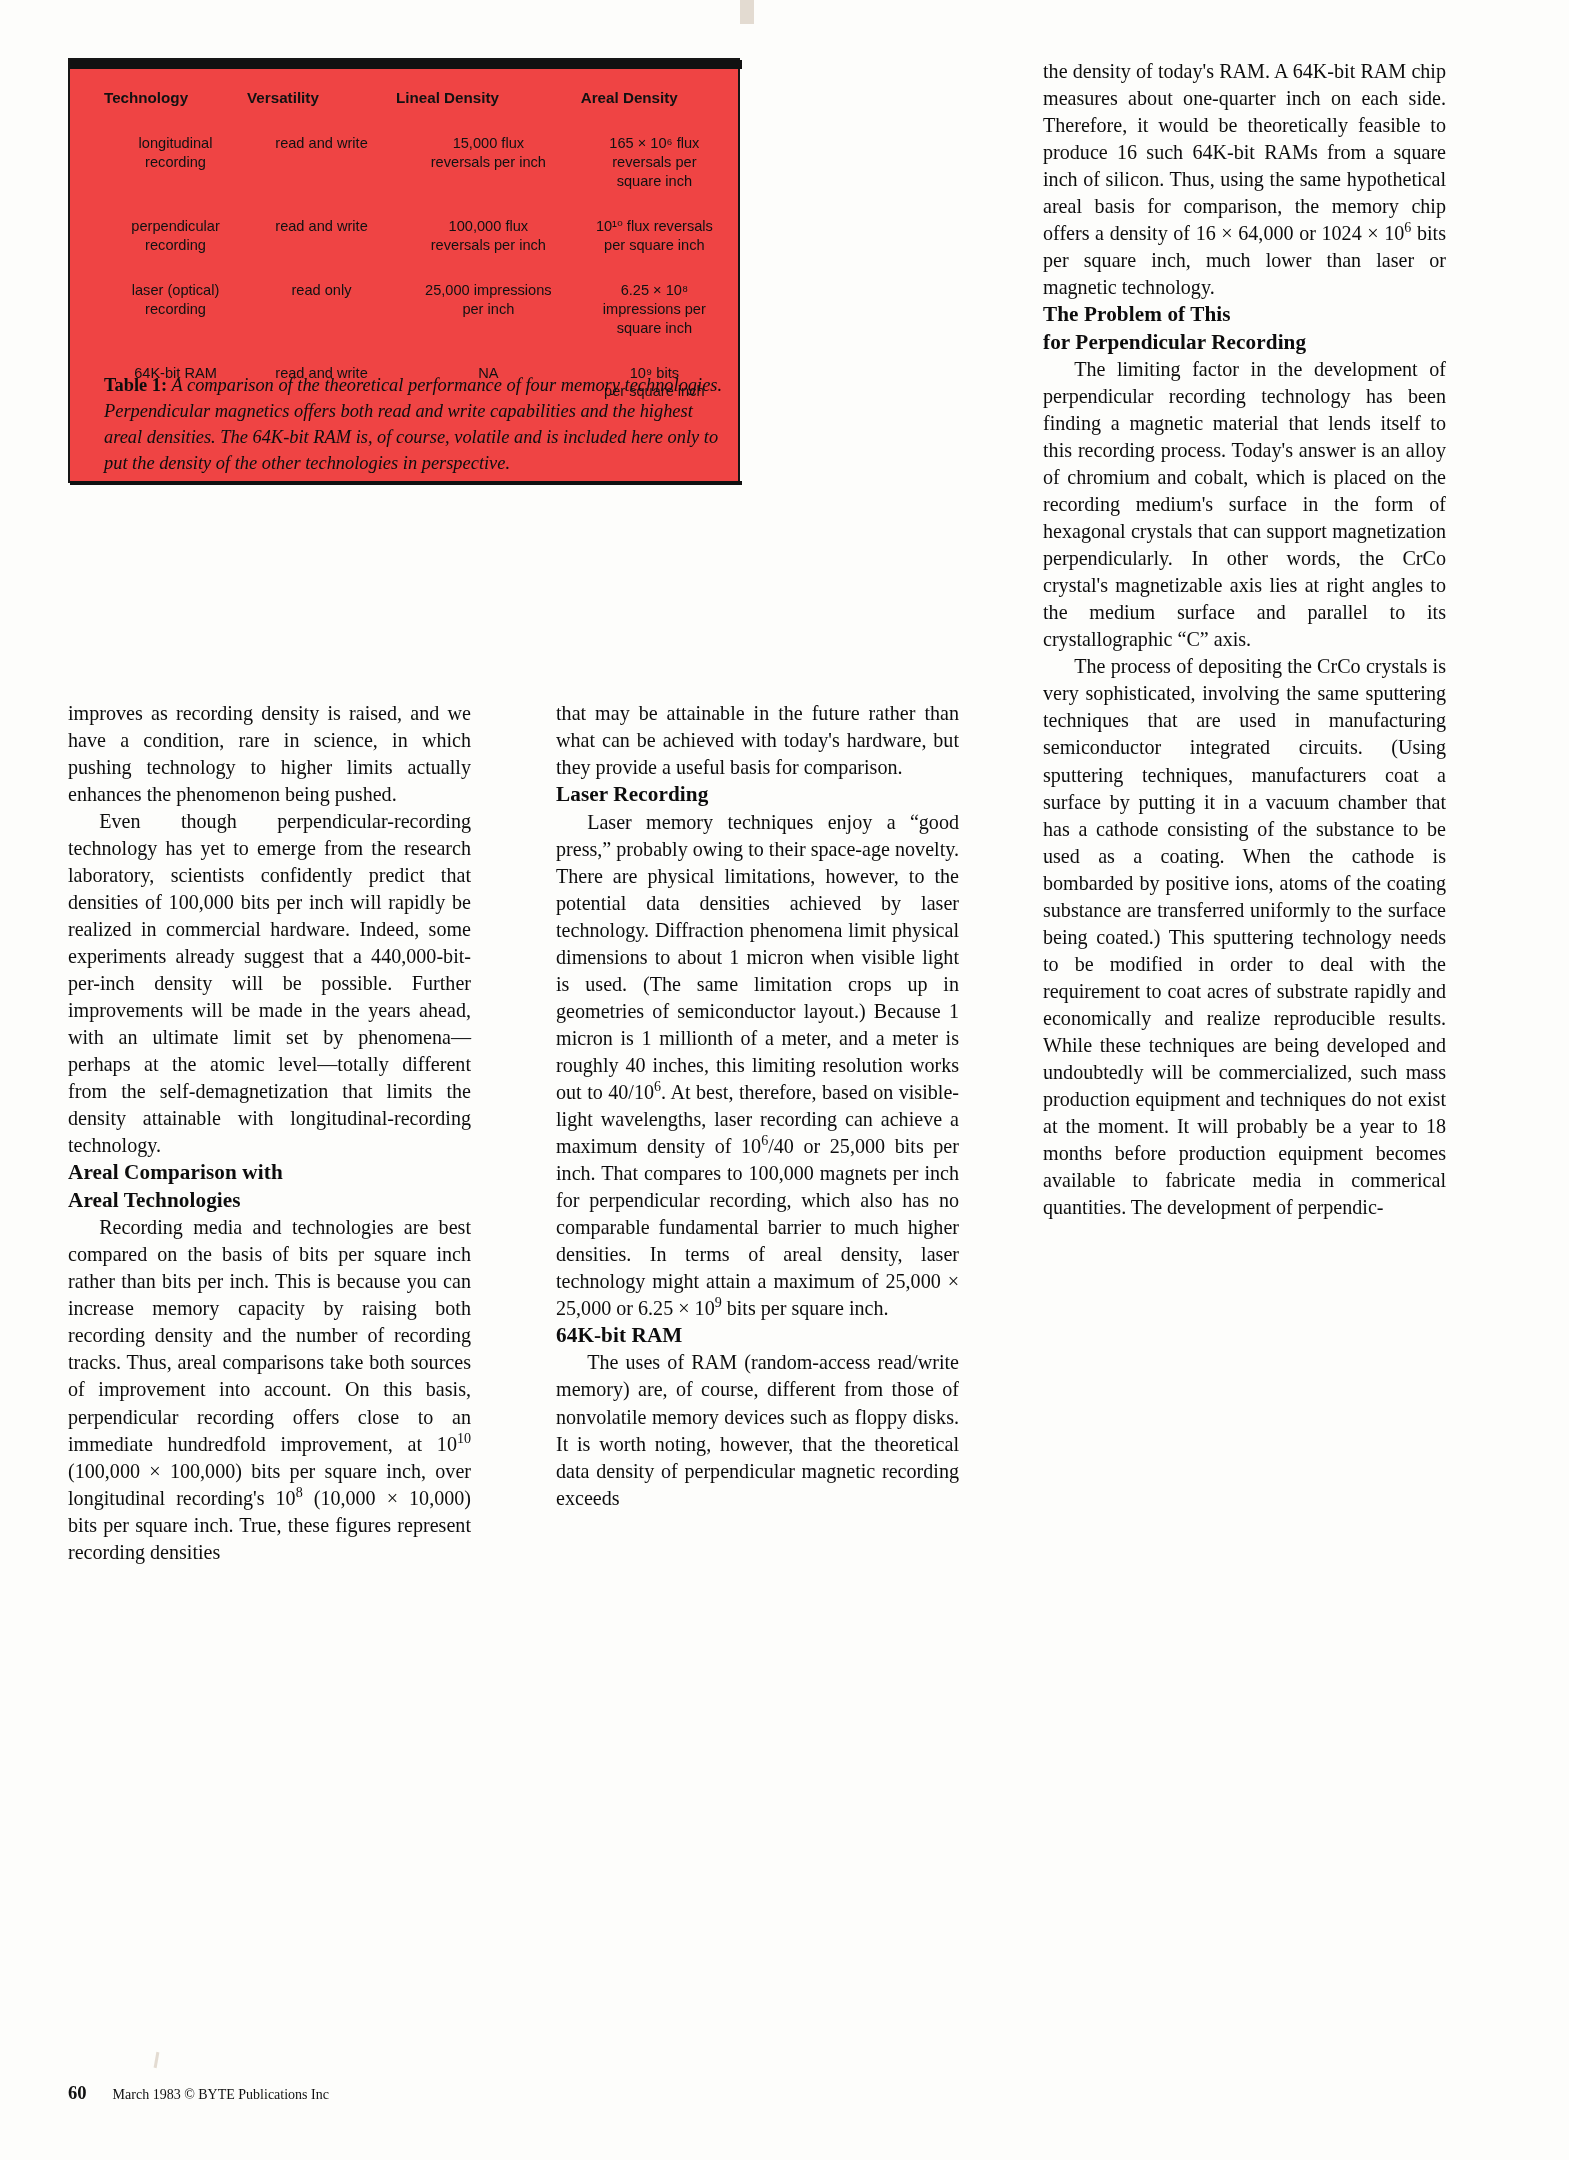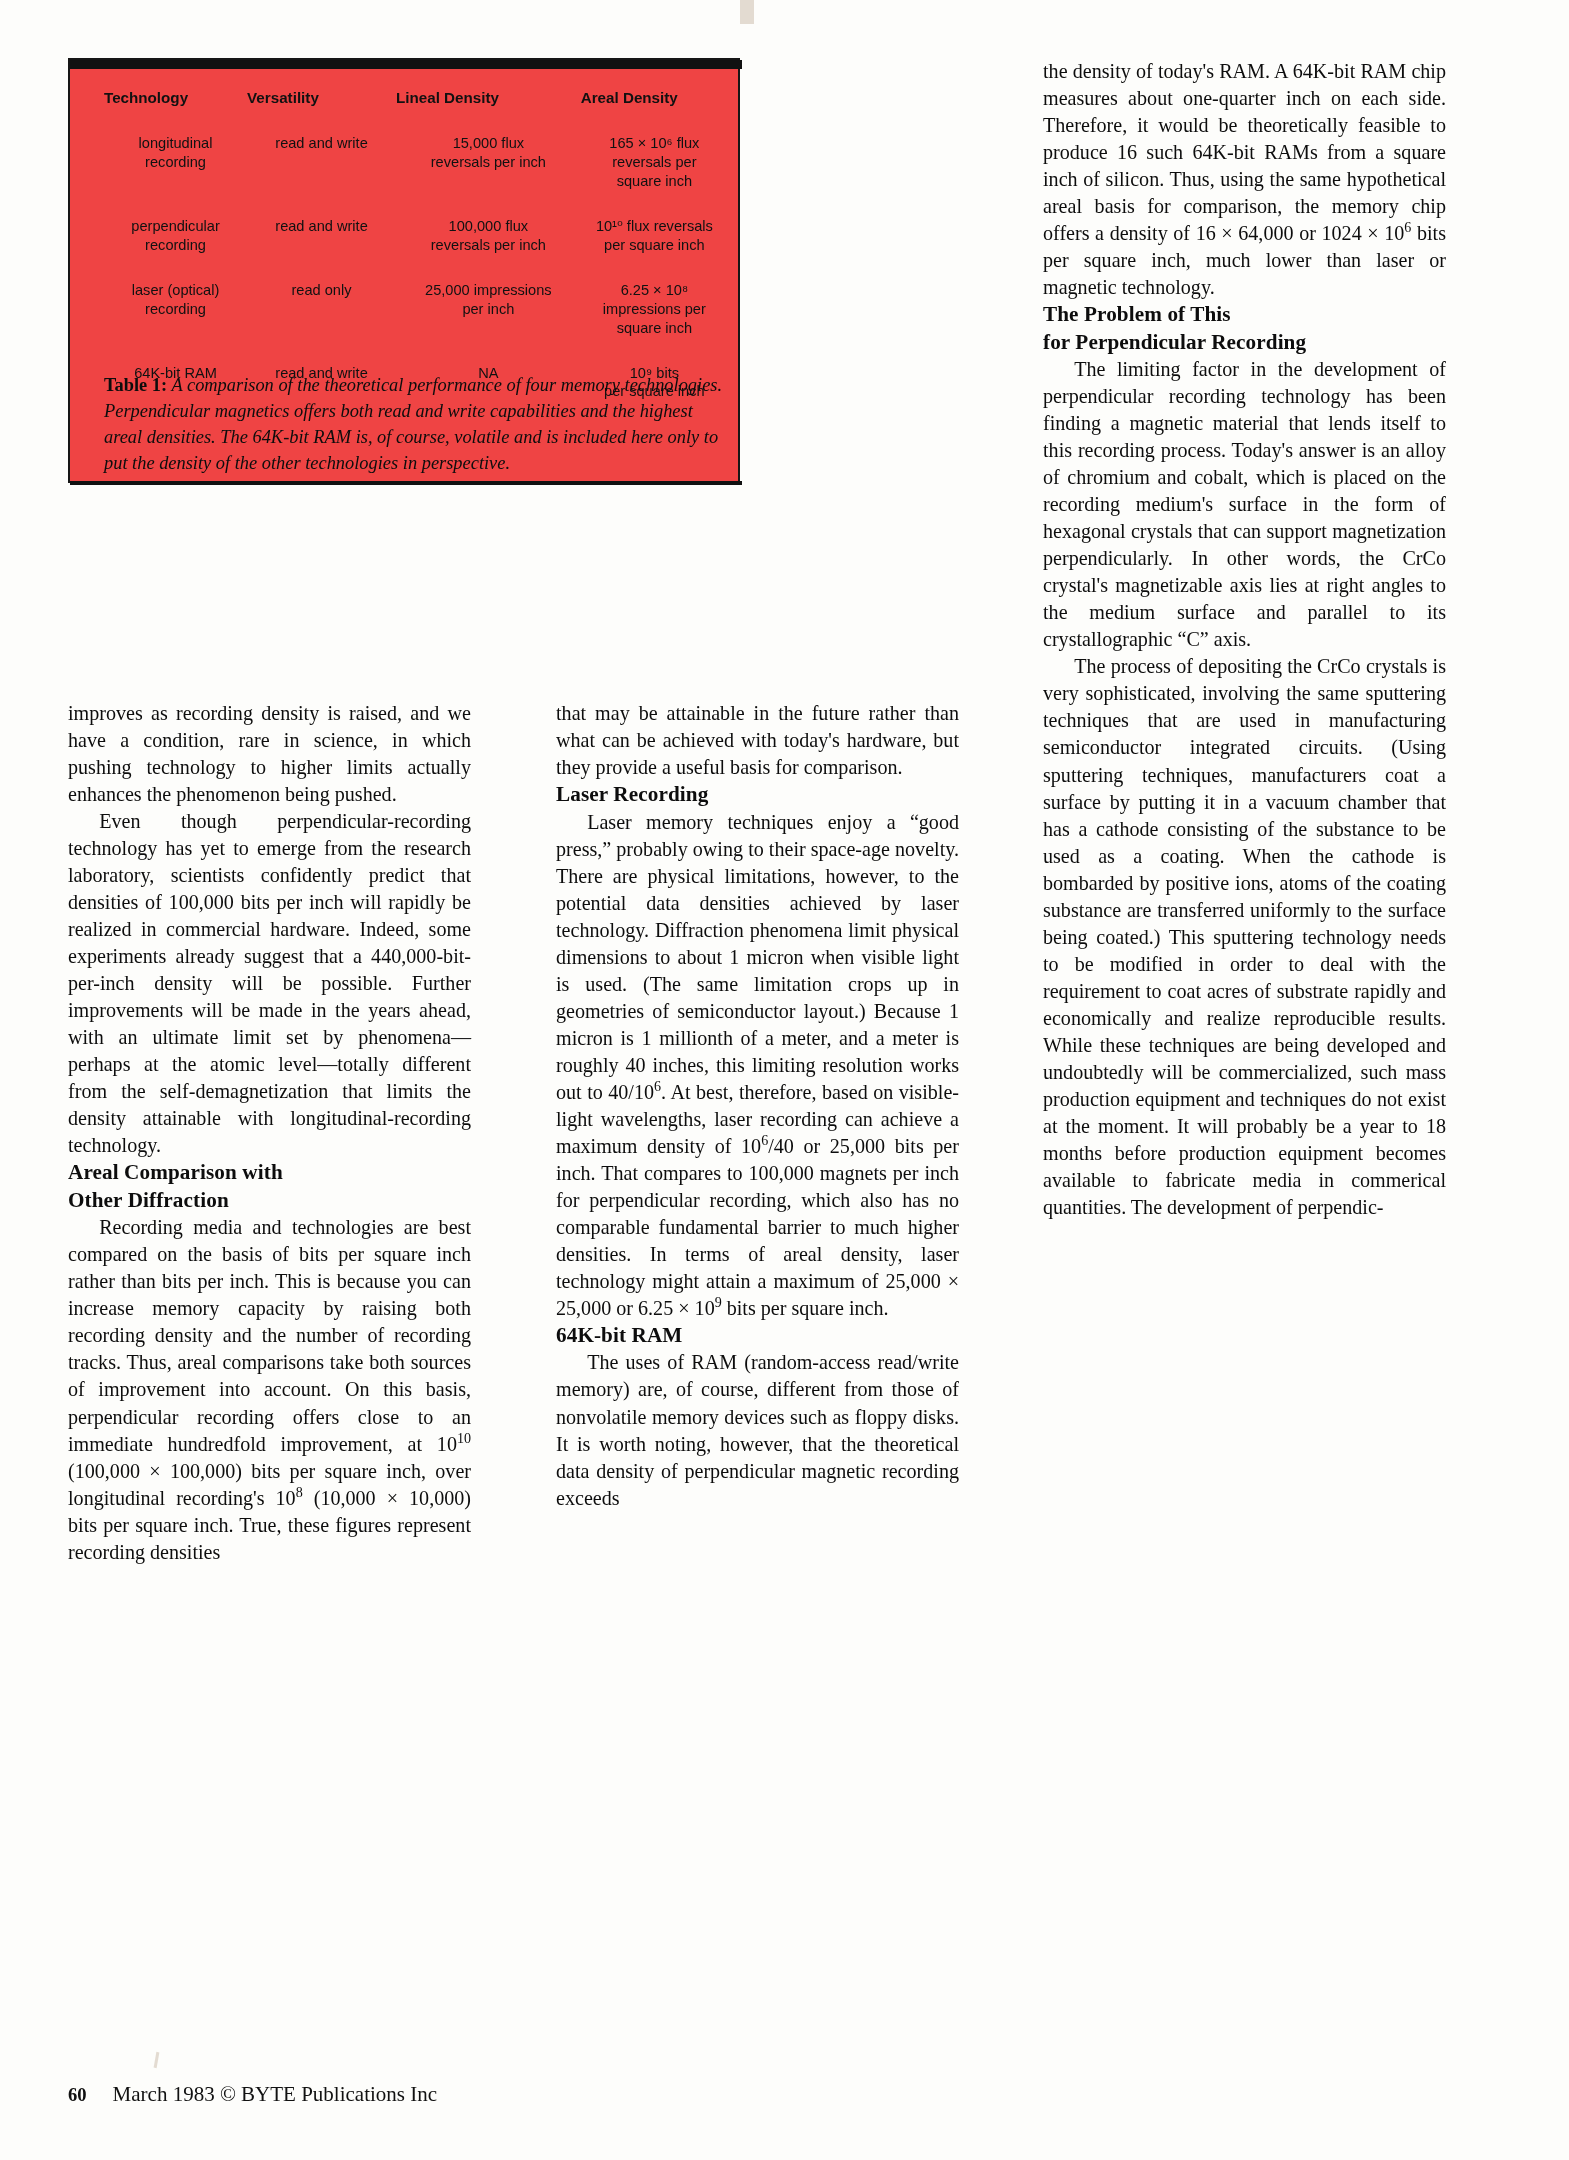--- a/index.html
+++ b/index.html
@@ -138,21 +138,21 @@
     top: 2082px;
     font-size: 17.4px;
     color: #111;
     white-space: nowrap;
   }
   .footer .pgnum {
     font-weight: bold;
     font-size: 18.6px;
     margin-right: 26px;
   }
-  .footer .imprint { font-size: 21px; }
+  .footer .imprint { font-size: 14px; }
 
   
   .scan-mark {
     position: absolute;
     background: #cdbfae;
     opacity: 0.55;
   }
 </style>
 </head>
 <body>
@@ -250,21 +250,21 @@
       </table>
 
       <div class="tbl-caption"><b>Table 1:</b><span> A comparison of the theoretical performance of four memory technologies. Perpendicular magnetics offers both read and write capabilities and the highest areal densities. The 64K-bit RAM is, of course, volatile and is included here only to put the density of the other technologies in perspective.</span></div>
     </div>
   </div>
 
   <div class="col col-1">
     <p class="noindent">improves as recording density is raised, and we have a condition, rare in science, in which pushing technology to higher limits actually enhances the phenomenon being pushed.</p>
     <p>Even though perpendicular-recording technology has yet to emerge from the research laboratory, scientists confidently predict that densities of 100,000 bits per inch will rapidly be realized in commercial hardware. Indeed, some experiments already suggest that a 440,000-bit-per-inch density will be possible. Further improvements will be made in the years ahead, with an ultimate limit set by phenomena—perhaps at the atomic level—totally different from the self-demagnetization that limits the density attainable with longitudinal-recording technology.</p>
     <h3 class="sec sp-before">Areal Comparison with</h3>
-    <h3 class="sec sp-after">Other Diffraction</h3>
+    <h3 class="sec sp-after">Areal Technologies</h3>
     <p><span>Recording media and technologies are best compared on the basis of bits per square inch rather than bits per inch. This is because you can increase memory capacity by raising both recording density and the number of recording tracks. Thus, areal comparisons take both sources of improvement into account. On this basis, perpendicular recording offers close to an immediate hundredfold improvement, at 10</span><sup>10</sup><span> (100,000 × 100,000) bits per square inch, over longitudinal recording's 10</span><sup>8</sup><span> (10,000 × 10,000) bits per square inch. True, these figures represent recording densities</span></p>
   </div>
 
   <div class="col col-2">
     <p class="noindent">that may be attainable in the future rather than what can be achieved with today's hardware, but they provide a useful basis for comparison.</p>
     <h3 class="sec sp-before sp-after">Laser Recording</h3>
     <p><span>Laser memory techniques enjoy a “good press,” probably owing to their space-age novelty. There are physical limitations, however, to the potential data densities achieved by laser technology. Diffraction phenomena limit physical dimensions to about 1 micron when visible light is used. (The same limitation crops up in geometries of semiconductor layout.) Because 1 micron is 1 millionth of a meter, and a meter is roughly 40 inches, this limiting resolution works out to 40/10</span><sup>6</sup><span>. At best, therefore, based on visible-light wavelengths, laser recording can achieve a maximum density of 10</span><sup>6</sup><span>/40 or 25,000 bits per inch. That compares to 100,000 magnets per inch for perpendicular recording, which also has no comparable fundamental barrier to much higher densities. In terms of areal density, laser technology might attain a maximum of 25,000 × 25,000 or 6.25 × 10</span><sup>9</sup><span> bits per square inch.</span></p>
     <h3 class="sec sp-before sp-after">64K-bit RAM</h3>
     <p>The uses of RAM (random-access read/write memory) are, of course, different from those of nonvolatile memory devices such as floppy disks. It is worth noting, however, that the theoretical data density of perpendicular magnetic recording exceeds</p>
   </div>

